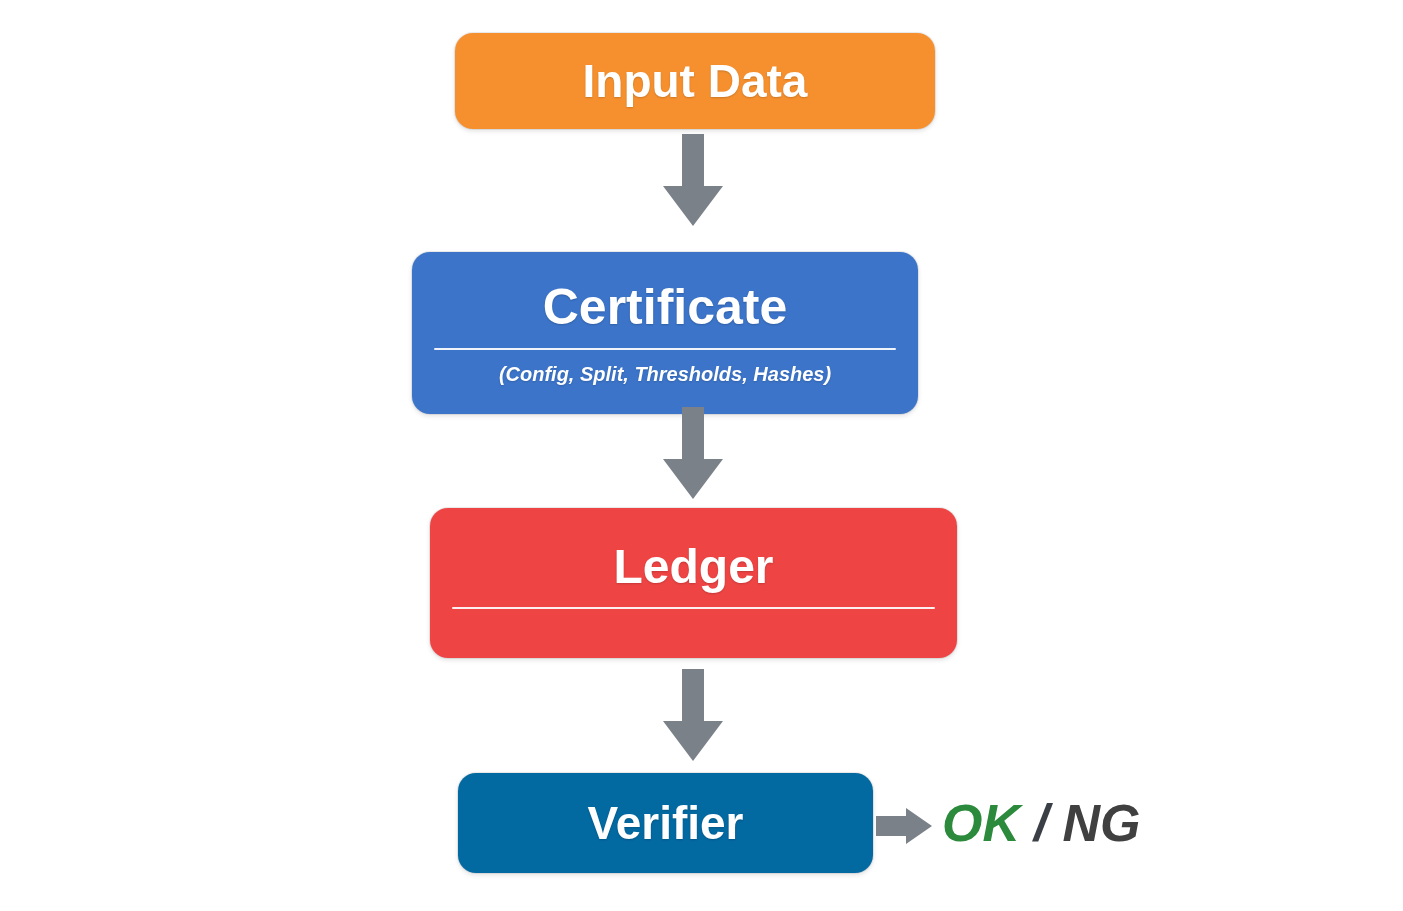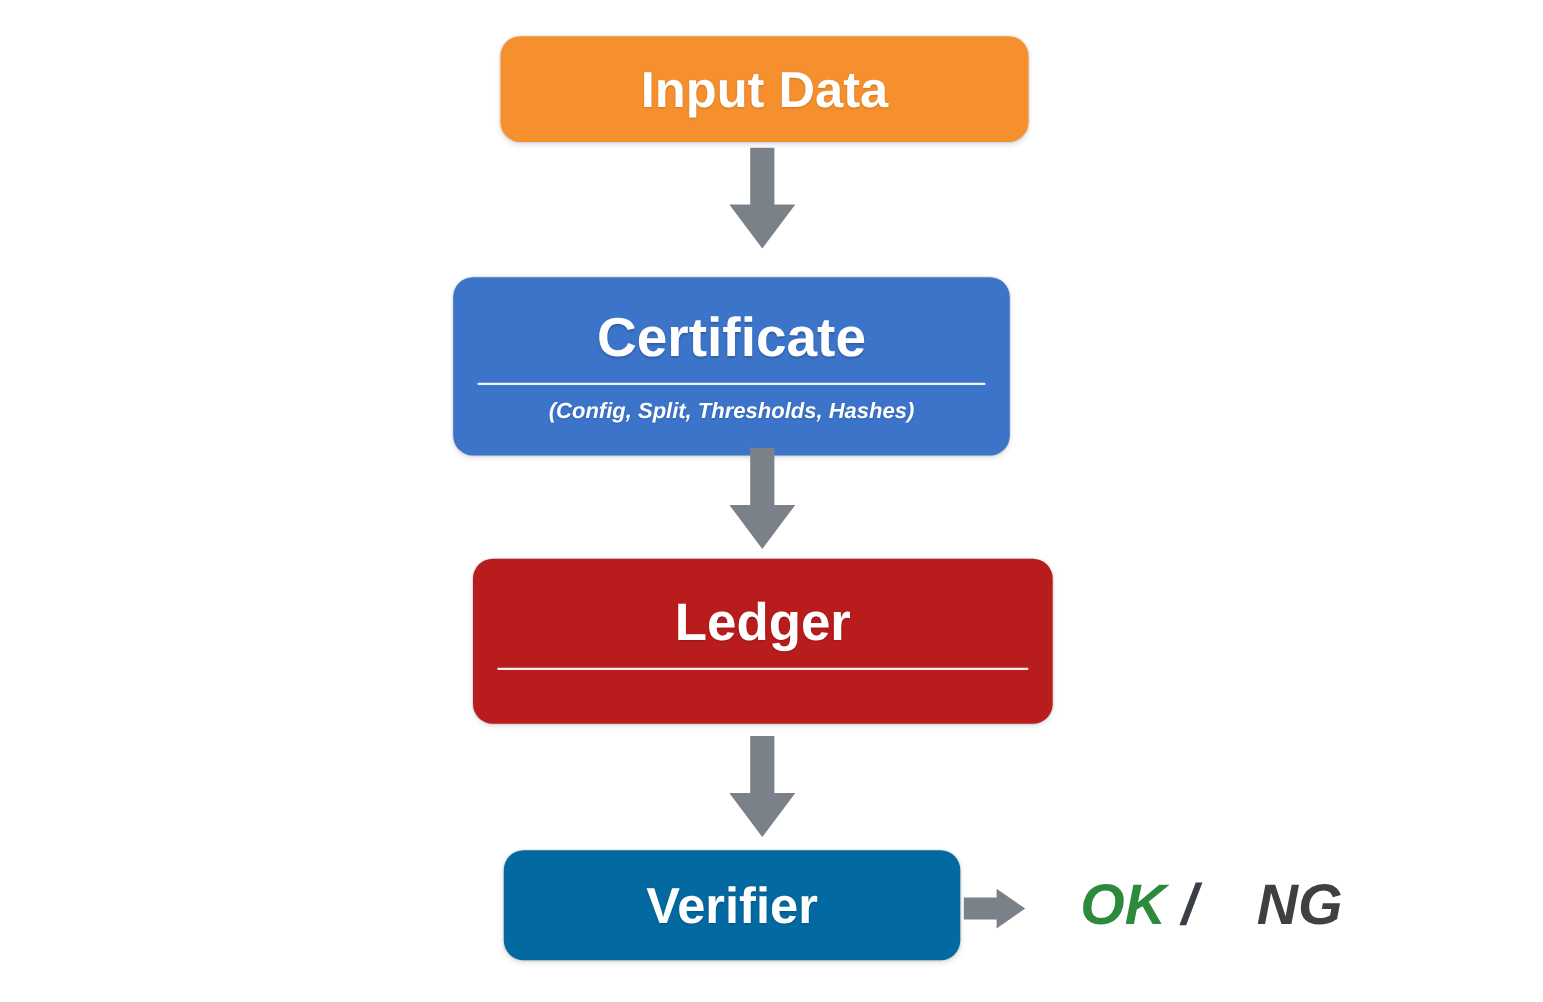--- a/index.html
+++ b/index.html
@@ -70,21 +70,21 @@
     left: 942px;
     top: 773px;
     height: 100px;
     display: flex;
     align-items: center;
     font-size: 52px;
     font-weight: bold;
     font-style: italic;
     white-space: nowrap;
   }
-  .result span { line-height: 1; margin-left: 40px; }
+  .result span { line-height: 1; }
   .result .sep { margin: 0 14px; }
 </style>
 </head>
 <body>
 
 <div class="canvas">
 
   <div class="node node-input" style="background-color: rgb(246, 144, 46);">
     <div class="node-title">Input Data</div>
   </div>
@@ -96,21 +96,21 @@
   <div class="node node-certificate" style="background-color: rgb(59, 116, 201);">
     <div class="node-title">Certificate</div>
     <div class="node-divider"></div>
     <div class="node-subtitle">(Config, Split, Thresholds, Hashes)</div>
   </div>
 
   <svg class="arrow arrow-down-2" width="60" height="92" viewBox="0 0 60 92">
     <polygon points="19,0 41,0 41,52 60,52 30,92 0,52 19,52" style="fill: rgb(122, 129, 137);"></polygon>
   </svg>
 
-  <div class="node node-ledger" style="background-color: #b91c1c;">
+  <div class="node node-ledger" style="background-color: #ef4444;">
     <div class="node-title">Ledger</div>
     <div class="node-divider"></div>
   </div>
 
   <svg class="arrow arrow-down-3" width="60" height="92" viewBox="0 0 60 92">
     <polygon points="19,0 41,0 41,52 60,52 30,92 0,52 19,52" style="fill: rgb(122, 129, 137);"></polygon>
   </svg>
 
   <div class="node node-verifier" style="background-color: #0369a1;">
     <div class="node-title">Verifier</div>

